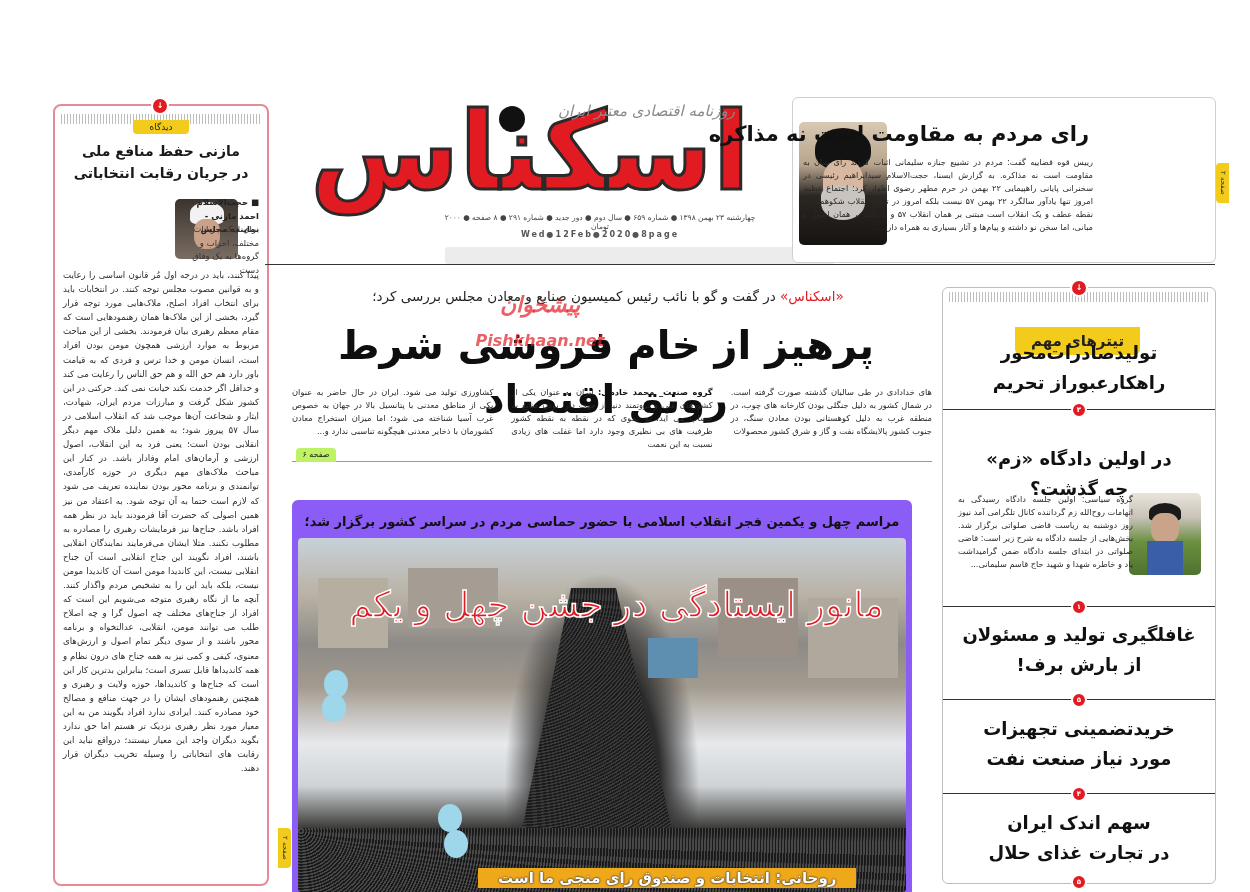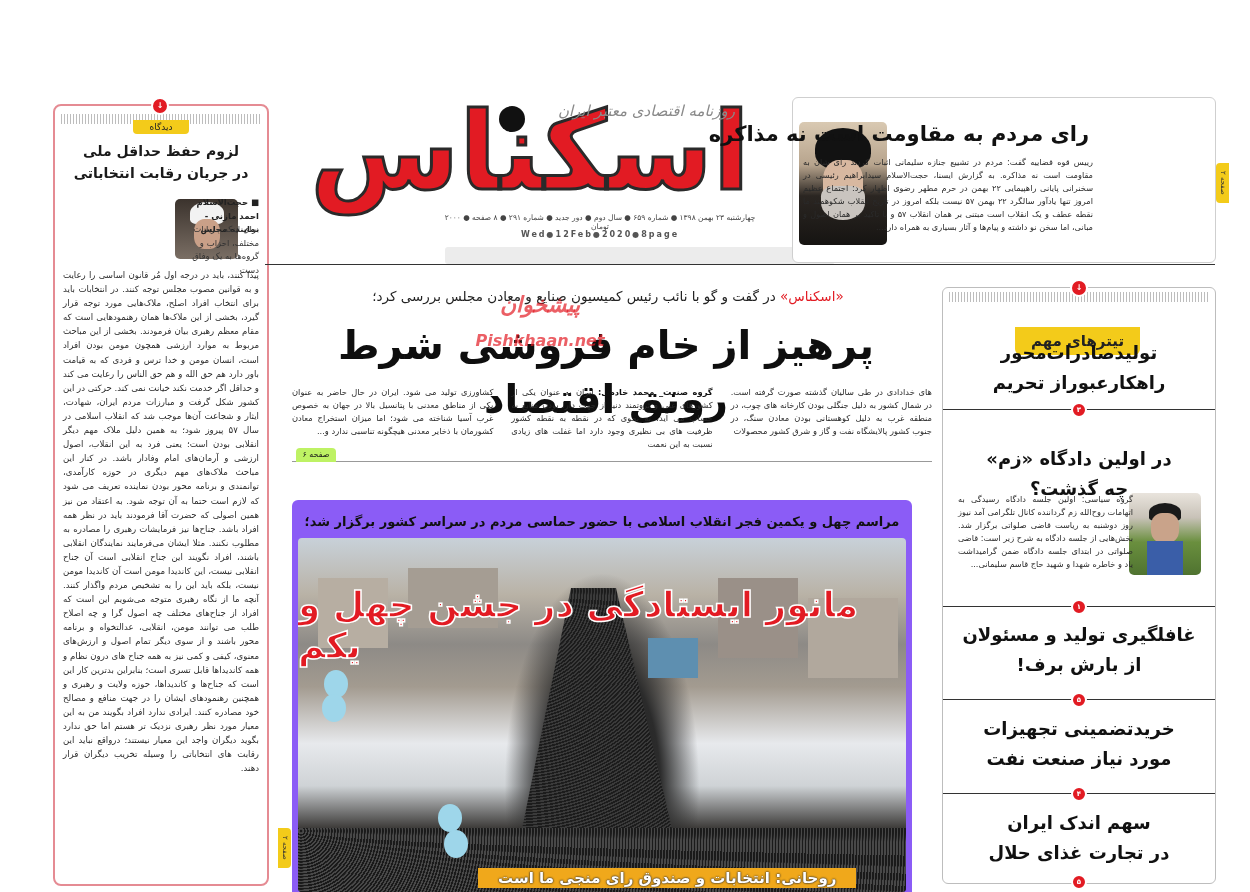--- a/index.html
+++ b/index.html
@@ -118,22 +118,22 @@
       radial-gradient(ellipse 16% 60% at 50% 70%, #1b1b1b 0%, #2b2b2b 60%, rgba(43,43,43,0) 100%),
       linear-gradient(180deg,#c8d1d9 0%, #b9b2a6 16%, #8d8a86 30%, #a39b90 42%, #e7e9ec 58%, #cfd3d6 70%, #3c3a38 82%, #242322 100%);
   }
   .photo .bldg { position:absolute; background:#9e958a; }
   .photo .crowd { position:absolute; left:210px; top:50px; width:180px; height:310px;
     background:repeating-radial-gradient(circle at 3px 3px,#1c1c1c 0 1.5px,#3a3a3a 1.6px 3px); clip-path:polygon(35% 0,60% 0,100% 100%,0 100%); }
   .photo .crowd2 { position:absolute; left:0; top:290px; width:608px; height:64px;
     background:repeating-radial-gradient(circle at 3px 3px,#1a1a1a 0 1.5px,#484848 1.6px 3px); }
   .photo .balloon { position:absolute; width:24px; height:28px; background:#9ed6ea; border-radius:50%; }
   .photo-title {
-    position:absolute; left:0; right:0; top:46px; text-align:left; font-size:36px; font-weight:bold; color:#e21b23; direction:rtl;
-    -webkit-text-stroke:1.5px #fff; letter-spacing:-1px;
+    position:absolute; left:0; right:0; top:46px; text-align:center; font-size:36px; font-weight:normal; color:#e21b23; direction:rtl;
+    -webkit-text-stroke:1.5px #fff; letter-spacing:-1px;padding-left:29px;
   }
   .caption-bar {
     position:absolute; background:#f0a81b; color:#fff; font-weight:bold; direction:rtl; text-align:center; white-space:nowrap;
     text-shadow:0 0 2px #333, 0 0 2px #333;
   }
   .cap1 { left:180px; top:330px; height:20px; line-height:20px; font-size:15px; padding:0 20px; }
 
   
   .right-col {
     left:942px; top:287px; width:272px; height:595px; border:1px solid #bdbdbd; border-radius:6px; background:#fff;
@@ -180,21 +180,21 @@
   <h2>رای مردم به مقاومت است نه مذاکره</h2>
   <div class="body">رییس قوه قضاییه گفت: مردم در تشییع جنازه سلیمانی اثبات کردند رای شان به مقاومت است نه مذاکره. به گزارش ایسنا، حجت‌الاسلام سیدابراهیم رئیسی در سخنرانی پایانی راهپیمایی ۲۲ بهمن در حرم مطهر رضوی اظهار کرد: اجتماع عظیم امروز تنها یادآور سالگرد ۲۲ بهمن ۵۷ نیست بلکه امروز در تاریخ انقلاب شکوهمند ما نقطه عطف و یک انقلاب است مبتنی بر همان انقلاب ۵۷ و با تاکید بر همان اصول و مبانی، اما سخن نو داشته و پیام‌ها و آثار بسیاری به همراه دارد...</div>
   <div class="page-tab-v" style="right:-14px; top:65px;">صفحه ۲</div>
 </div>
 
 <div class="abs left-col">
   <div class="hatch"></div>
   <div class="pin" style="left:96px; top:-9px;">↓</div>
   <div class="yellow-label" style="left:78px; top:14px; width:56px; height:14px; line-height:14px;">دیدگاه</div>
   <h3>
-    <span>لزوم حفظ حداقل ملی</span><br>
+    <span>مازنی حفظ منافع ملی</span><br>
     <span>در جریان رقابت انتخاباتی</span>
   </h3>
   <div class="author-photo">
     <div class="cap"></div>
     <div class="face"></div>
   </div>
   <div class="byline">■ حجت‌الاسلام احمد مازنی - نماینده مجلس</div>
   <div class="intro">برای اینکه جریانات مختلف، احزاب و گروه‌ها به یک وفاق دست</div>
   <div class="body">پیدا کنند، باید در درجه اول مُر قانون اساسی را رعایت و به قوانین مصوب مجلس توجه کنند. در انتخابات باید برای انتخاب افراد اصلح، ملاک‌هایی مورد توجه قرار گیرد، بخشی از این ملاک‌ها همان رهنمودهایی است که مقام معظم رهبری بیان فرمودند. بخشی از این مباحث مربوط به موارد ارزشی همچون مومن بودن افراد است، انسان مومن و خدا ترس و فردی که به قیامت باور دارد هم حق الله و هم حق الناس را رعایت می کند و حداقل اگر خدمت نکند خیانت نمی کند. حرکتی در این کشور شکل گرفت و مبارزات مردم ایران، شهادت، ایثار و شجاعت آن‌ها موجب شد که انقلاب اسلامی در سال ۵۷ پیروز شود؛ به همین دلیل ملاک مهم دیگر انقلابی بودن است؛ یعنی فرد به این انقلاب، اصول ارزشی و آرمان‌های امام وفادار باشد. در کنار این مباحث ملاک‌های مهم دیگری در حوزه کارآمدی، توانمندی و برنامه محور بودن نماینده تعریف می شود که لازم است حتما به آن توجه شود. به اعتقاد من نیز همین اصولی که حضرت آقا فرمودند باید در نظر همه افراد باشد. جناح‌ها نیز فرمایشات رهبری را مصادره به مطلوب نکنند. مثلا ایشان می‌فرمایند نمایندگان انقلابی باشند، افراد نگویند این جناح انقلابی است آن جناح انقلابی نیست، این کاندیدا مومن است آن کاندیدا مومن نیست، بلکه باید این را به تشخیص مردم واگذار کنند. آنچه ما از نگاه رهبری متوجه می‌شویم این است که افراد از جناح‌های مختلف چه اصول گرا و چه اصلاح طلب می توانند مومن، انقلابی، عدالتخواه و برنامه محور باشند و از سوی دیگر تمام اصول و ارزش‌های معنوی، کیفی و کمی نیز به همه جناح های درون نظام و همه کاندیداها قابل تسری است؛ بنابراین بدترین کار این است که جناح‌ها و کاندیداها، حوزه ولایت و رهبری و همچنین رهنمودهای ایشان را در جهت منافع و مصالح خود مصادره کنند. ایرادی ندارد افراد بگویند من به این معیار مورد نظر رهبری نزدیک تر هستم اما حق ندارد بگوید دیگران واجد این معیار نیستند؛ درواقع نباید این رقابت های انتخاباتی را وسیله تخریب دیگران قرار دهند.</div>
 </div>

